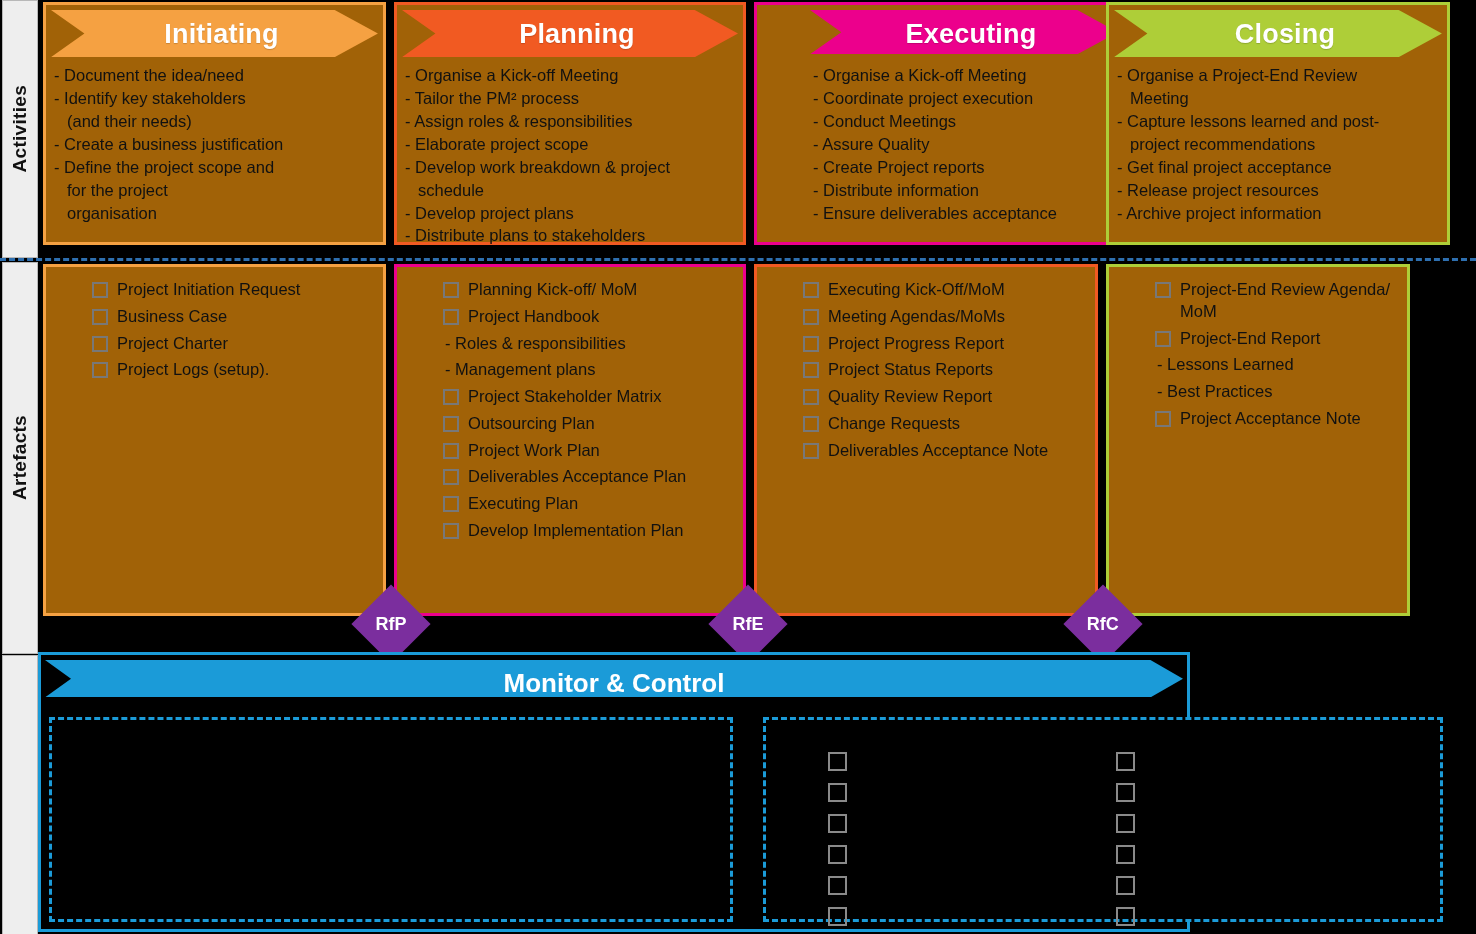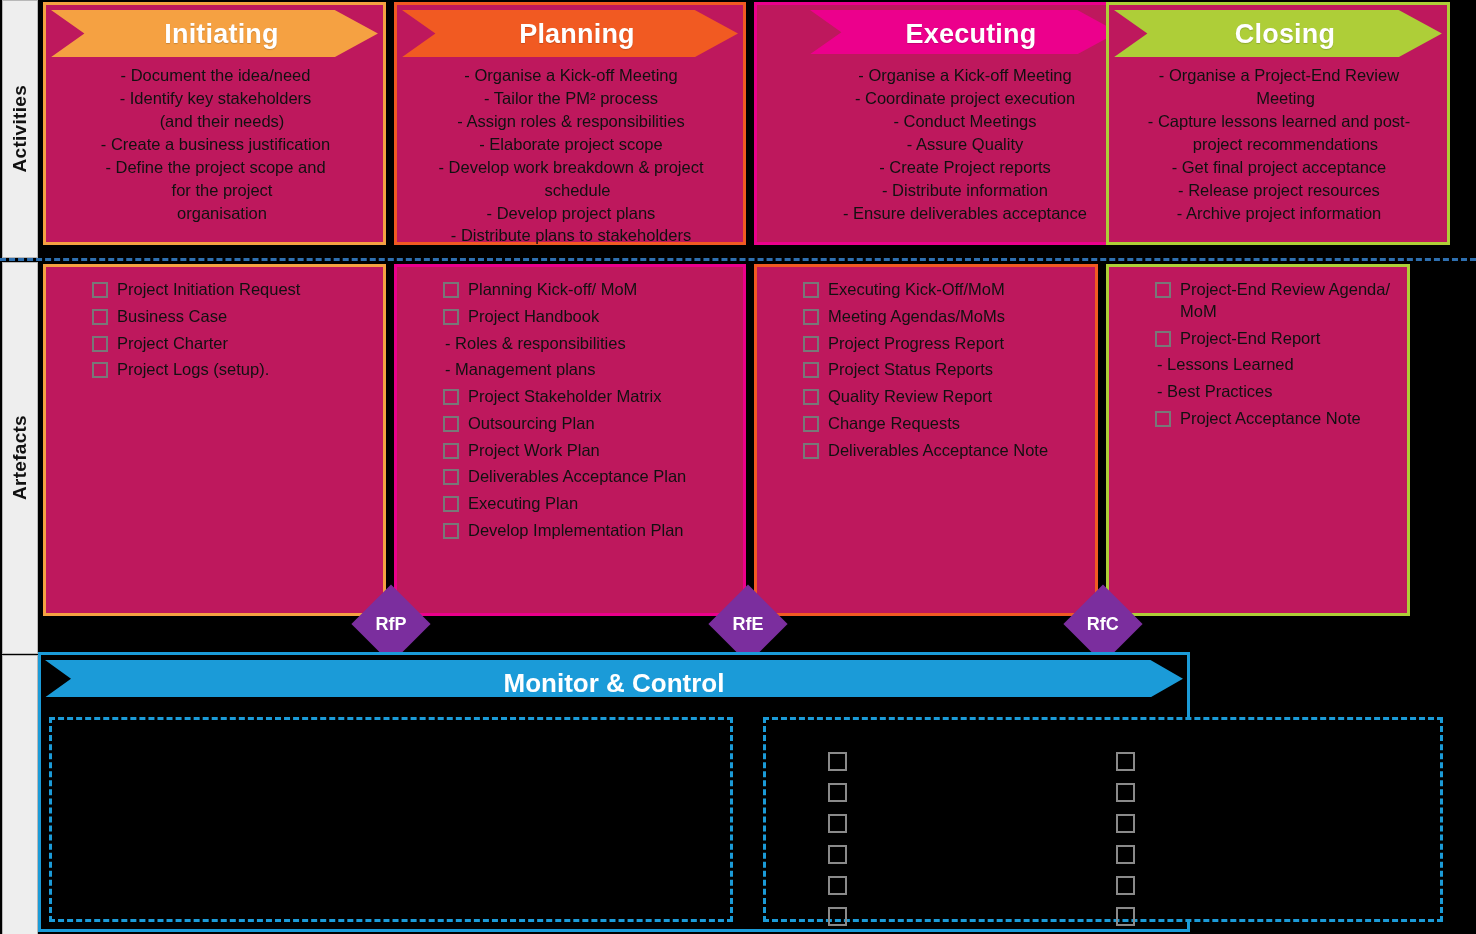--- a/index.html
+++ b/index.html
@@ -17,35 +17,35 @@
   }
   .rail span{
     writing-mode:vertical-rl;transform:rotate(180deg);
     font-weight:bold;font-size:19px;color:#111;letter-spacing:.3px;
   }
   #rail-activities{top:0px;height:256px;}
   #rail-artefacts{top:262px;height:390px;}
   #rail-blank{top:655px;height:279px;border-top:1px solid #b8b8b8;}
 
   
-  .panel{position:absolute;background:#be185d;box-sizing:border-box;}
+  .panel{position:absolute;background:#a16207;box-sizing:border-box;}
 
   
   .act{top:2px;height:243px;border-width:3px;border-style:solid;padding:0;}
   .hdr{position:relative;height:48px;margin:5px 5px 0 5px;}
   .hdr .arrowshape{position:absolute;inset:0;}
   .hdr .lbl{
     position:absolute;inset:0;display:flex;align-items:center;justify-content:center;
     color:#fff;font-weight:bold;font-size:27px;letter-spacing:.2px;
     text-shadow:0 1px 1px rgba(0,0,0,.18);padding-left:14px;box-sizing:border-box;
   }
   .act ul{list-style:none;margin:6px 0 0 0;padding:0 6px 0 8px;}
   .act li{
     font-size:16.5px;color:#111;line-height:1.39;
-    padding-left:13px;text-indent:-13px;text-align:center;
+    padding-left:13px;text-indent:-13px;
   }
 
   
   .arte{top:264px;height:352px;border-width:3px;border-style:solid;padding:12px 8px 0 10px;}
   .arow{display:flex;align-items:flex-start;margin-bottom:5px;padding-left:36px;}
   .cbx{
     width:16px;height:16px;border:2px solid #787878;background:transparent;
     flex:0 0 16px;margin-top:3px;box-sizing:border-box;
   }
   .atxt{font-size:16.5px;color:#111;line-height:1.32;margin-left:9px;}

